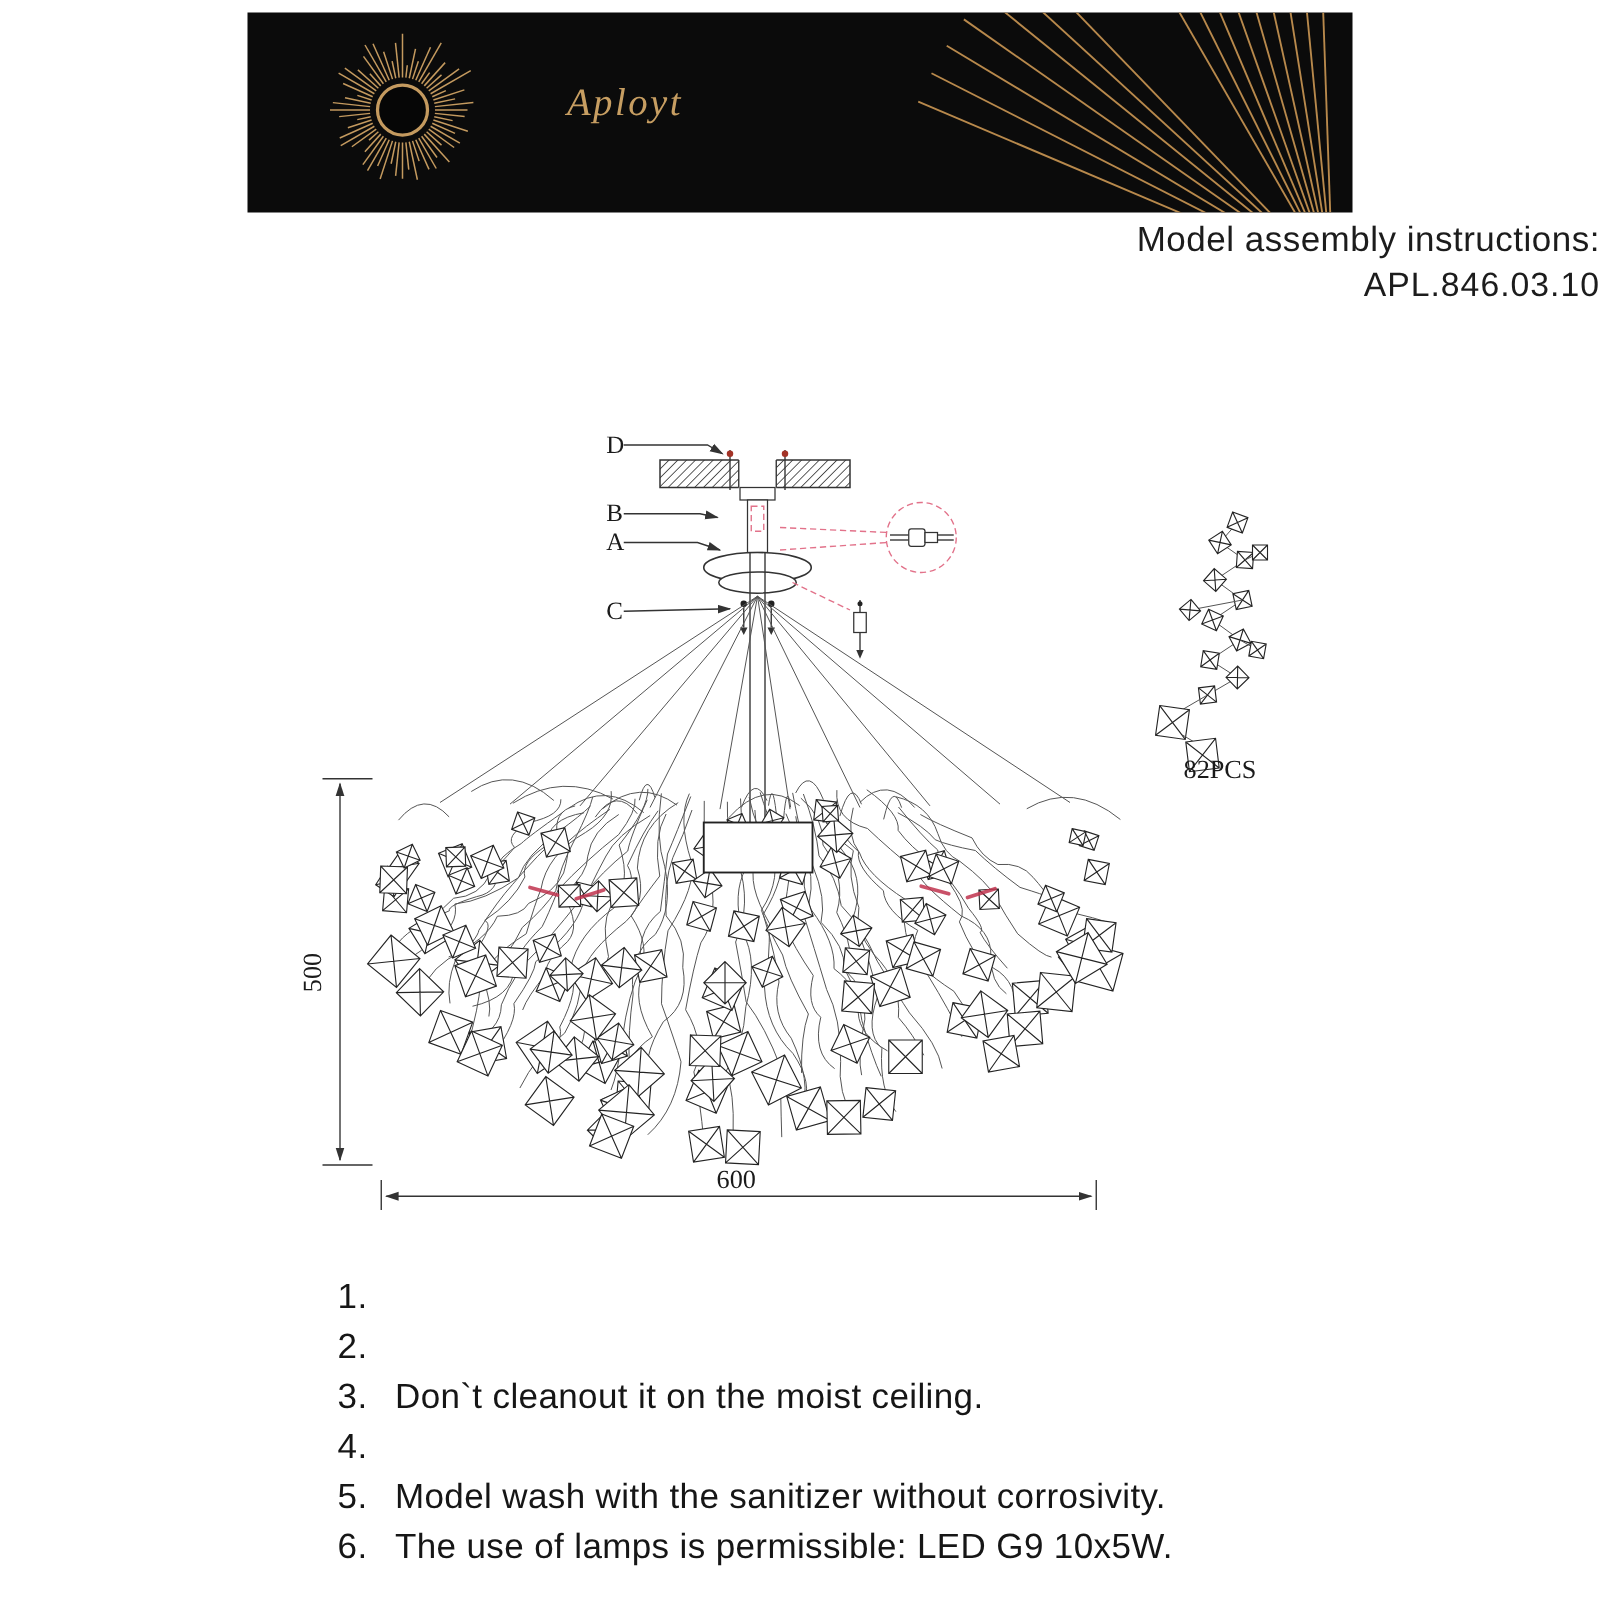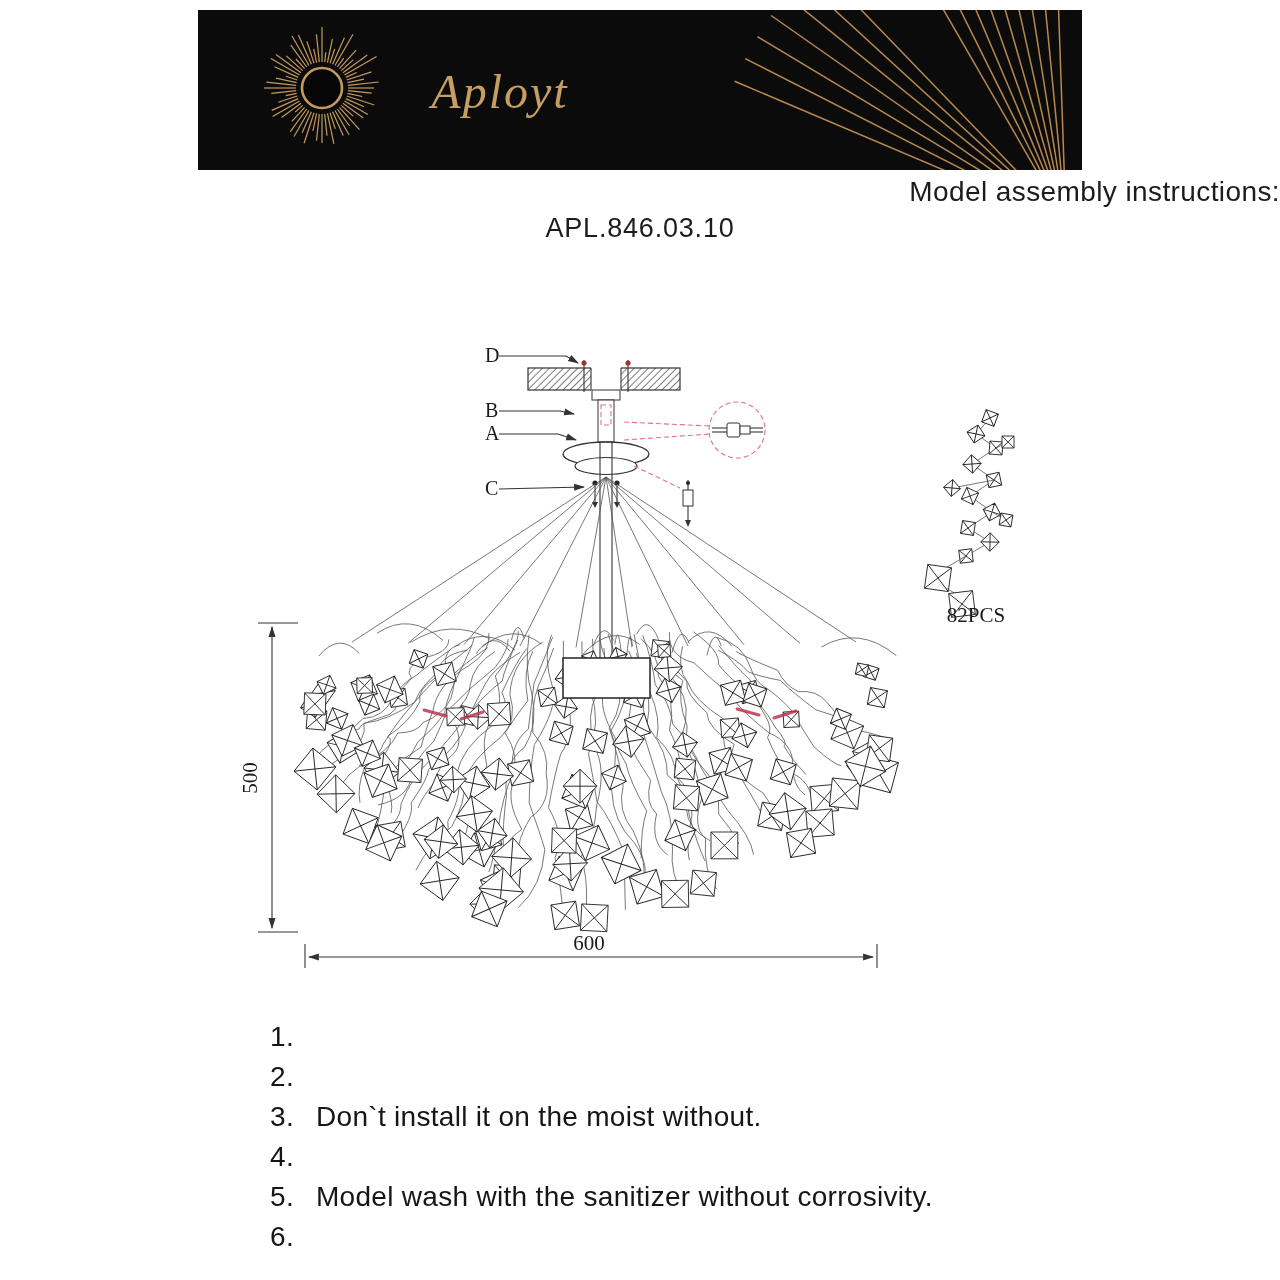--- a/index.html
+++ b/index.html
@@ -2,24 +2,24 @@
 <html><head>
 <meta charset="utf-8">
 <style>
   *{margin:0;padding:0;box-sizing:border-box}
   html,body{background:#fff}
   .page{position:relative;width:1280px;height:1280px;background:#fff;overflow:hidden;
         font-family:"Liberation Sans",sans-serif;color:#1a1a1a}
   .banner{position:absolute;left:198px;top:10px;width:884px;height:160px;background:#0b0b0b;overflow:hidden}
   .banner svg{position:absolute;left:0;top:0}
   .brand{position:absolute;left:0;top:54px;width:604px;text-align:center;
-         font-family:"Liberation Serif",serif;font-style:italic;font-size:48px;
+         font-family:"Liberation Serif",serif;font-style:italic;font-size:31px;
          color:#c79e62;letter-spacing:2px}
   .title{position:absolute;top:176px;left:0;width:100%;text-align:right;font-size:28px;color:#1c1c1c;letter-spacing:.4px}
-  .model{position:absolute;top:213px;left:0;width:100%;text-align:center;font-size:27px;color:#1c1c1c;letter-spacing:.8px}
+  .model{position:absolute;top:213px;left:0;width:100%;text-align:right;font-size:27px;color:#1c1c1c;letter-spacing:.8px}
   .diagram{position:absolute;left:0;top:330px;width:1280px;height:660px}
   .lbl{font-family:"Liberation Serif",serif;font-size:20px;fill:#1a1a1a}
   .dim{font-family:"Liberation Serif",serif;font-size:21px;fill:#1a1a1a}
   .w{stroke:#555;stroke-width:.8;fill:none}
   .cr{fill:#fff;stroke:#242424;stroke-width:.9}
   .ln{stroke:#333;stroke-width:1.1;fill:none}
   .red{stroke:#e2728a;stroke-width:1.1;fill:none;stroke-dasharray:5 3}
   .mark{stroke:#c0334d;stroke-width:3;stroke-linecap:round;fill:none;opacity:.85}
   .instructions{position:absolute;left:250px;top:1022px}
   .inst-row{display:flex;margin-bottom:11px;font-size:28px;line-height:29px;color:#161616;letter-spacing:.3px}
@@ -669,27 +669,28 @@
 
   <div class="instructions">
     <div class="inst-row">
       <span class="inst-num">1.</span>
     </div>
     <div class="inst-row">
       <span class="inst-num">2.</span>
     </div>
     <div class="inst-row">
       <span class="inst-num">3.</span>
-      <span class="inst-text">Don`t install it on the moist without.</span>
+      <span class="inst-text">Don`t cleanout it on the moist ceiling.</span>
     </div>
     <div class="inst-row">
       <span class="inst-num">4.</span>
     </div>
     <div class="inst-row">
       <span class="inst-num">5.</span>
       <span class="inst-text">Model wash with the sanitizer without corrosivity.</span>
     </div>
     <div class="inst-row">
       <span class="inst-num">6.</span>
+      <span class="inst-text">The use of lamps is permissible: LED G9 10x5W.</span>
     </div>
   </div>
 
 </div>
 
 </body></html>

